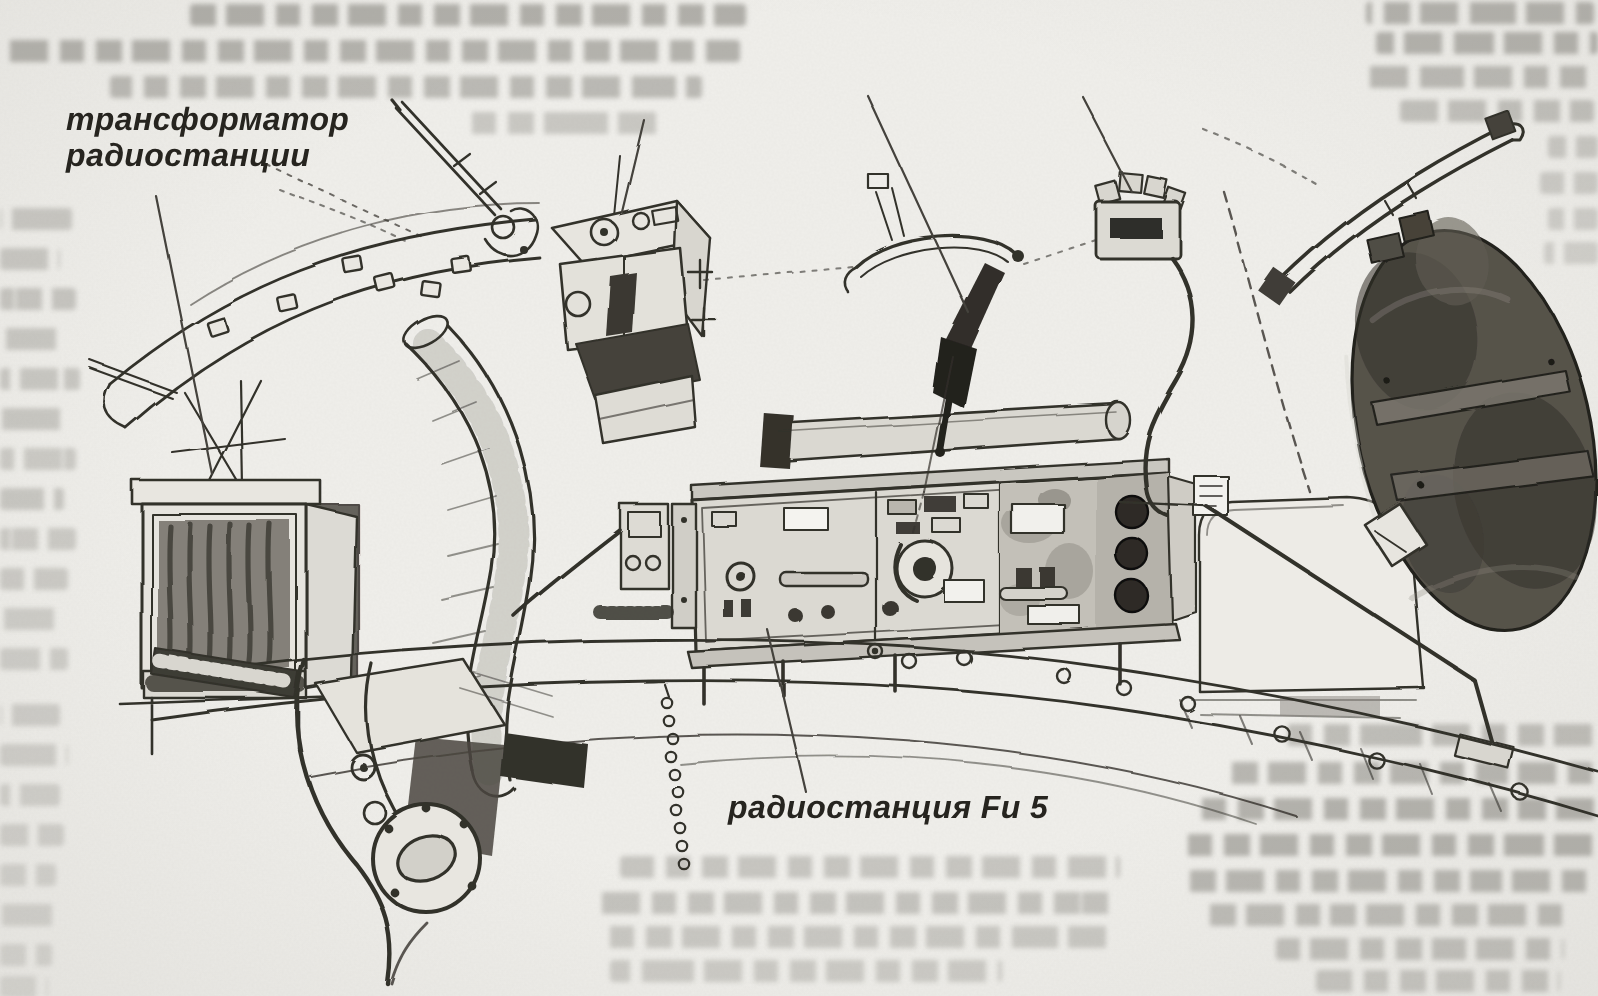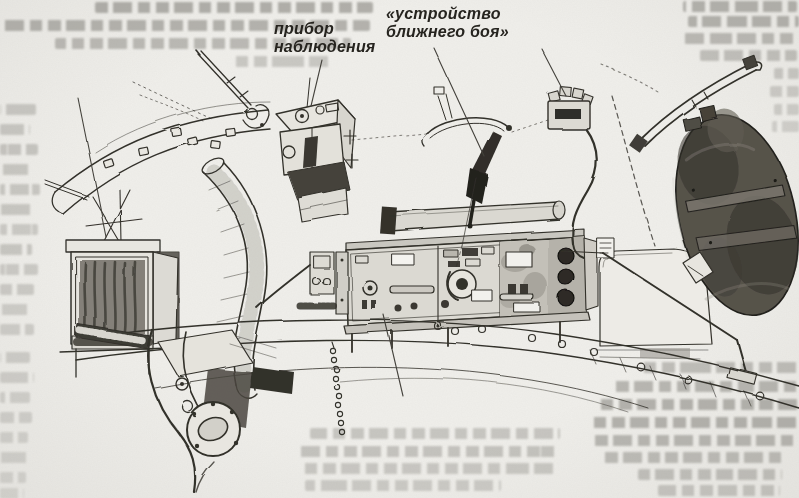--- a/index.html
+++ b/index.html
@@ -366,18 +366,17 @@
       <g stroke="#44423c" stroke-width="1.1">
         <path d="M78,98 L106,237"></path>
         <path d="M322,60 L311,106"></path>
         <path d="M434,48 L484,156"></path>
         <path d="M541,48 L566,96"></path>
         <path d="M403,396 L384,315"></path>
       </g>
     </g>
   </svg>
 
-  <div class="callout" style="left:274px;top:20px;">прибор
-наблюдения</div>
-  <div class="callout" style="left:386px;top:5px;">«устройство
-ближнего боя»</div>
+  <div class="callout" style="left:33px;top:52px;">трансформатор
+радиостанции</div>
+  <div class="callout" style="left:364px;top:396px;">радиостанция Fu 5</div>
 
 </div>
 
 </body></html>

